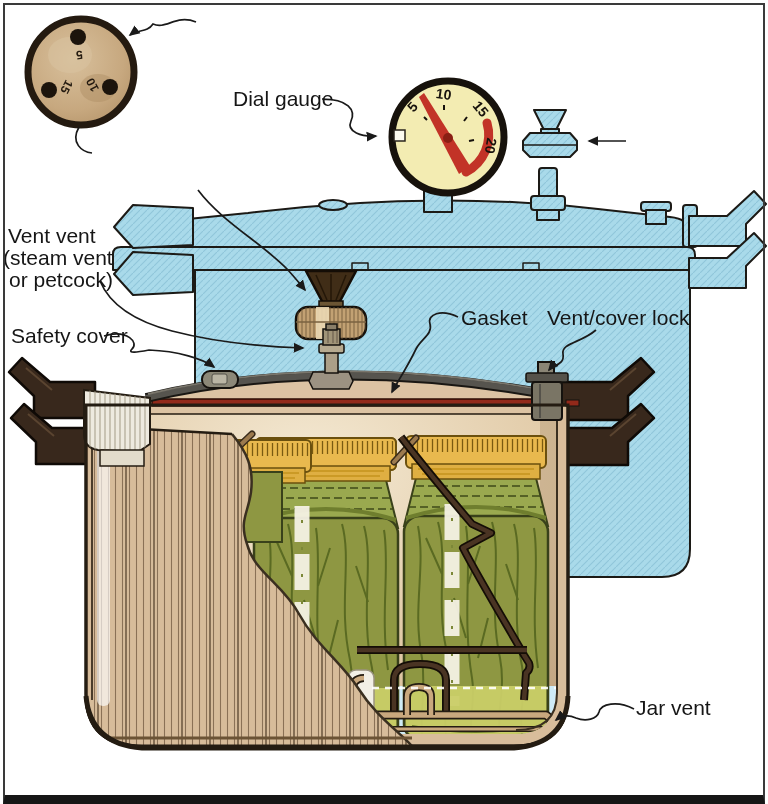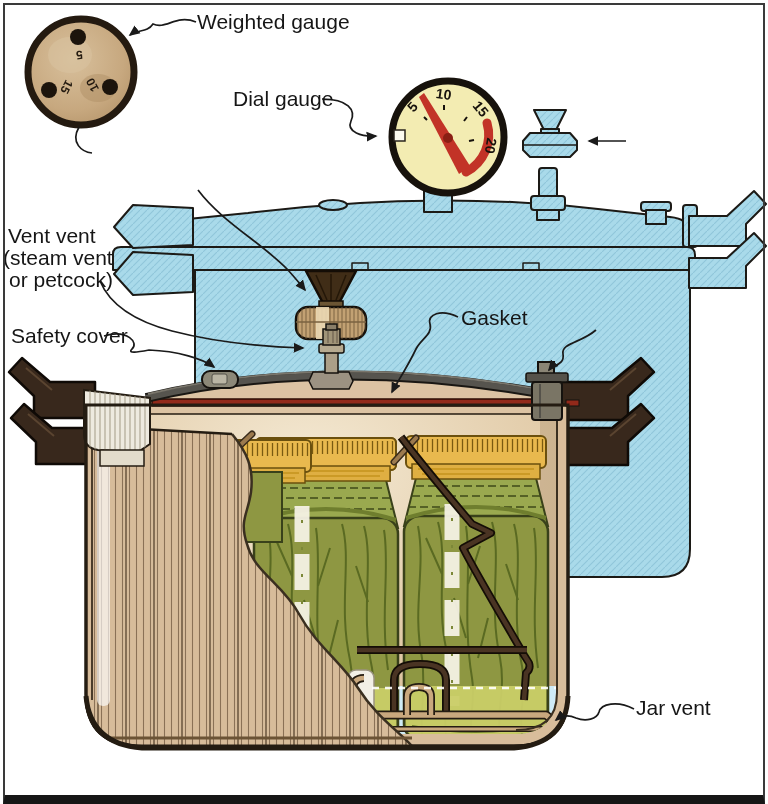--- a/index.html
+++ b/index.html
@@ -273,21 +273,21 @@
       <path d="M79,127 C70,143 82,152 92,153"></path>
       <path marker-end="url(#ah)" d="M198,190 C222,222 262,243 288,270 C296,279 301,285 305,290"></path>
       <path marker-end="url(#ah)" d="M100,281 C110,305 134,321 172,331 C222,344 272,347 303,348"></path>
       <path marker-end="url(#ah)" d="M104,336 C128,329 139,343 132,349 C127,354 138,352 149,350 C178,351 203,359 214,367"></path>
       <path marker-end="url(#ah)" d="M458,317 C441,309 427,314 430,324 C433,334 421,339 416,349 C407,368 396,384 392,392"></path>
       <path marker-end="url(#ah)" d="M596,330 C581,343 561,343 563,354 C565,365 553,365 549,370"></path>
       <path marker-end="url(#ah)" d="M634,709 C617,700 601,704 599,712 C597,719 586,722 576,718 C567,714 561,716 556,720"></path>
     </g>
   </svg>
 
-  <div class="lbl" style="left:197px;top:11px">Weighted gauge</div>
   <div class="lbl" style="left:233px;top:88px">Dial gauge</div>
   <div class="lbl" style="left:8px;top:225px">Vent vent</div>
   <div class="lbl" style="left:3px;top:247px">(steam vent</div>
   <div class="lbl" style="left:9px;top:269px">or petcock)</div>
   <div class="lbl" style="left:11px;top:325px">Safety cover</div>
   <div class="lbl" style="left:461px;top:307px">Gasket</div>
+  <div class="lbl" style="left:547px;top:307px">Vent/cover lock</div>
   <div class="lbl" style="left:636px;top:697px">Jar vent</div>
 </div>
 
 </body></html>

